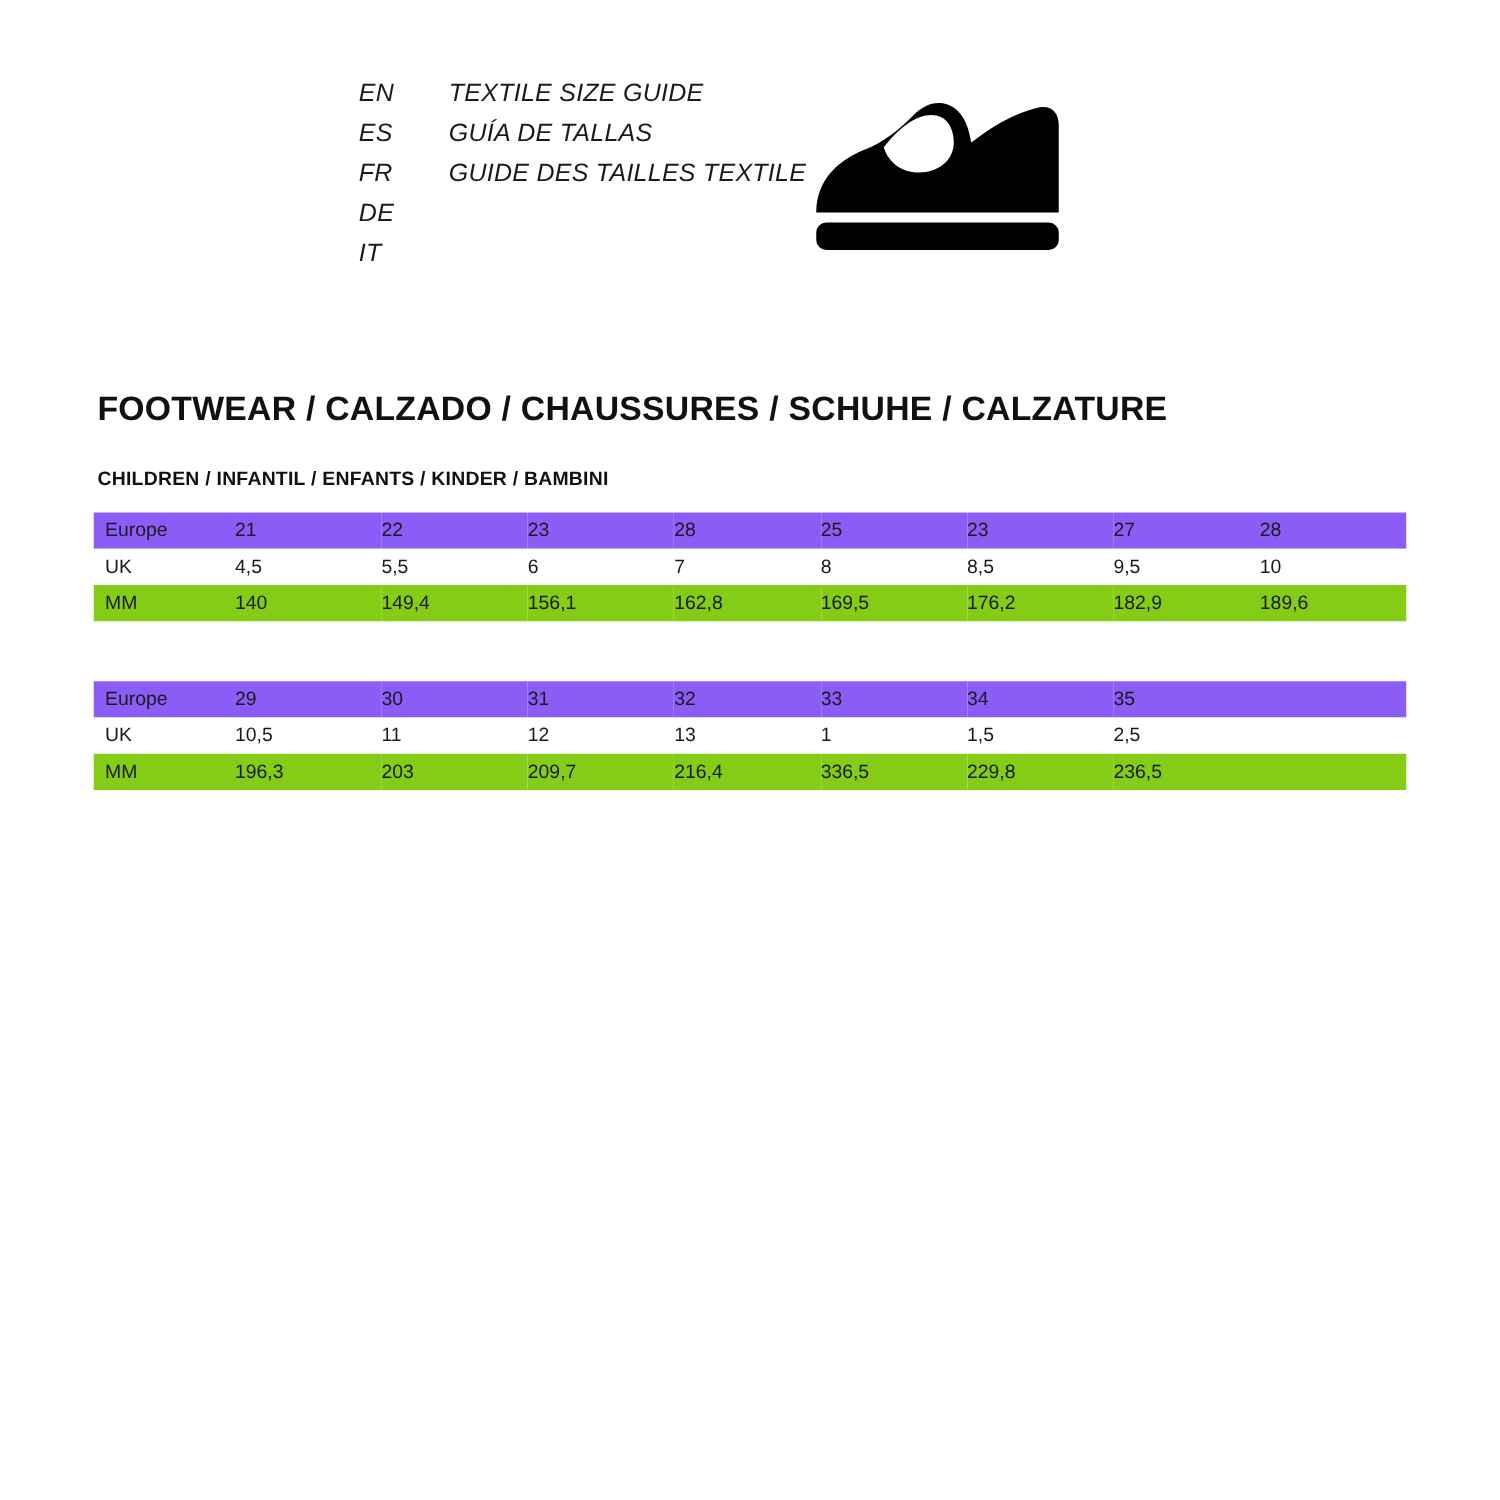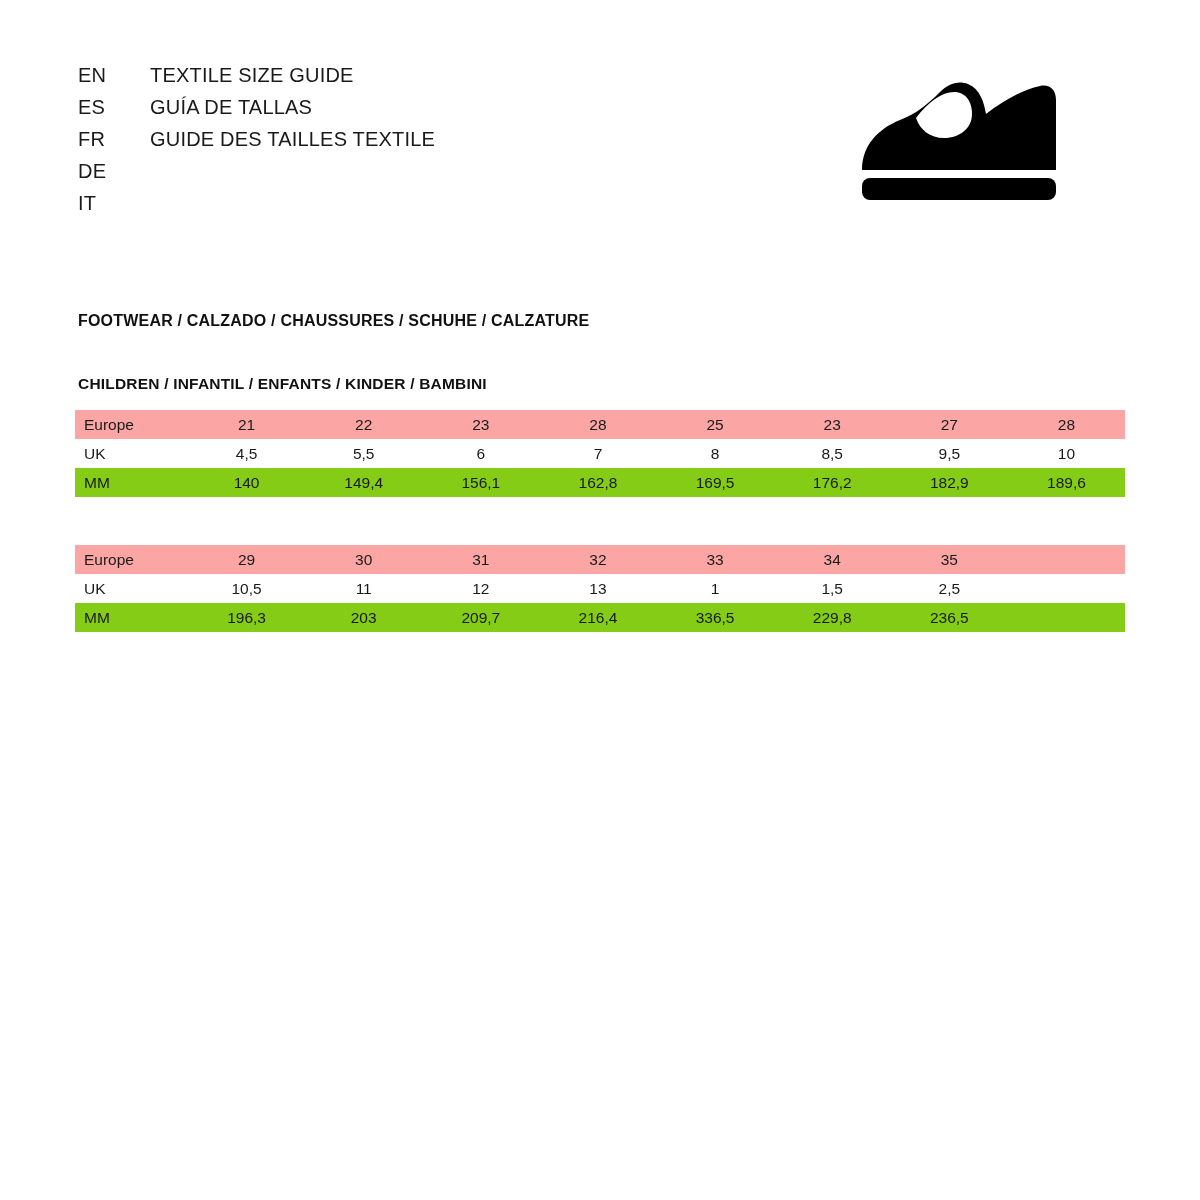--- a/index.html
+++ b/index.html
@@ -23,22 +23,23 @@
     height: 1200px;
   }
 
   
   .header {
     position: absolute;
     left: 78px;
     top: 64px;
     width: 1050px;
     display: flex;
-    justify-content: space-between;
+    justify-content: center;
     align-items: flex-start;
+    font-style: italic;
   }
 
   .lang-list {
     display: block;
   }
   .lang-row {
     display: flex;
     align-items: baseline;
     height: 32px;
   }
@@ -58,21 +59,21 @@
   .shoe-icon {
     margin-right: 64px;
     margin-top: 14px;
   }
 
   
   .section-title {
     position: absolute;
     left: 78px;
     top: 312px;
-    font-size: 16px;
+    font-size: 27px;
     font-weight: bold;
     letter-spacing: 0.2px;
     color: #111111;
   }
 
   .group-title {
     position: absolute;
     left: 78px;
     top: 375px;
     font-size: 15.5px;
@@ -89,32 +90,31 @@
     border-collapse: collapse;
     table-layout: fixed;
   }
   .size-table.table-one { top: 410px; }
   .size-table.table-two { top: 545px; }
 
   .size-table td {
     height: 29px;
     font-size: 15.5px;
     color: #1a1a1a;
-    text-align: center;
     padding: 0;
     vertical-align: middle;
     white-space: nowrap;
   }
   .size-table td.rowlabel {
     text-align: left;
     padding-left: 9px;
     width: 104px;
   }
   tr.row-head td {
-    background: #fca5a5;
+    background: #8b5cf6;
   }
   tr.row-mid td {
     background: #ffffff;
   }
   tr.row-alt td {
     background: #84cc16;
   }
 </style>
 </head>
 <body>

